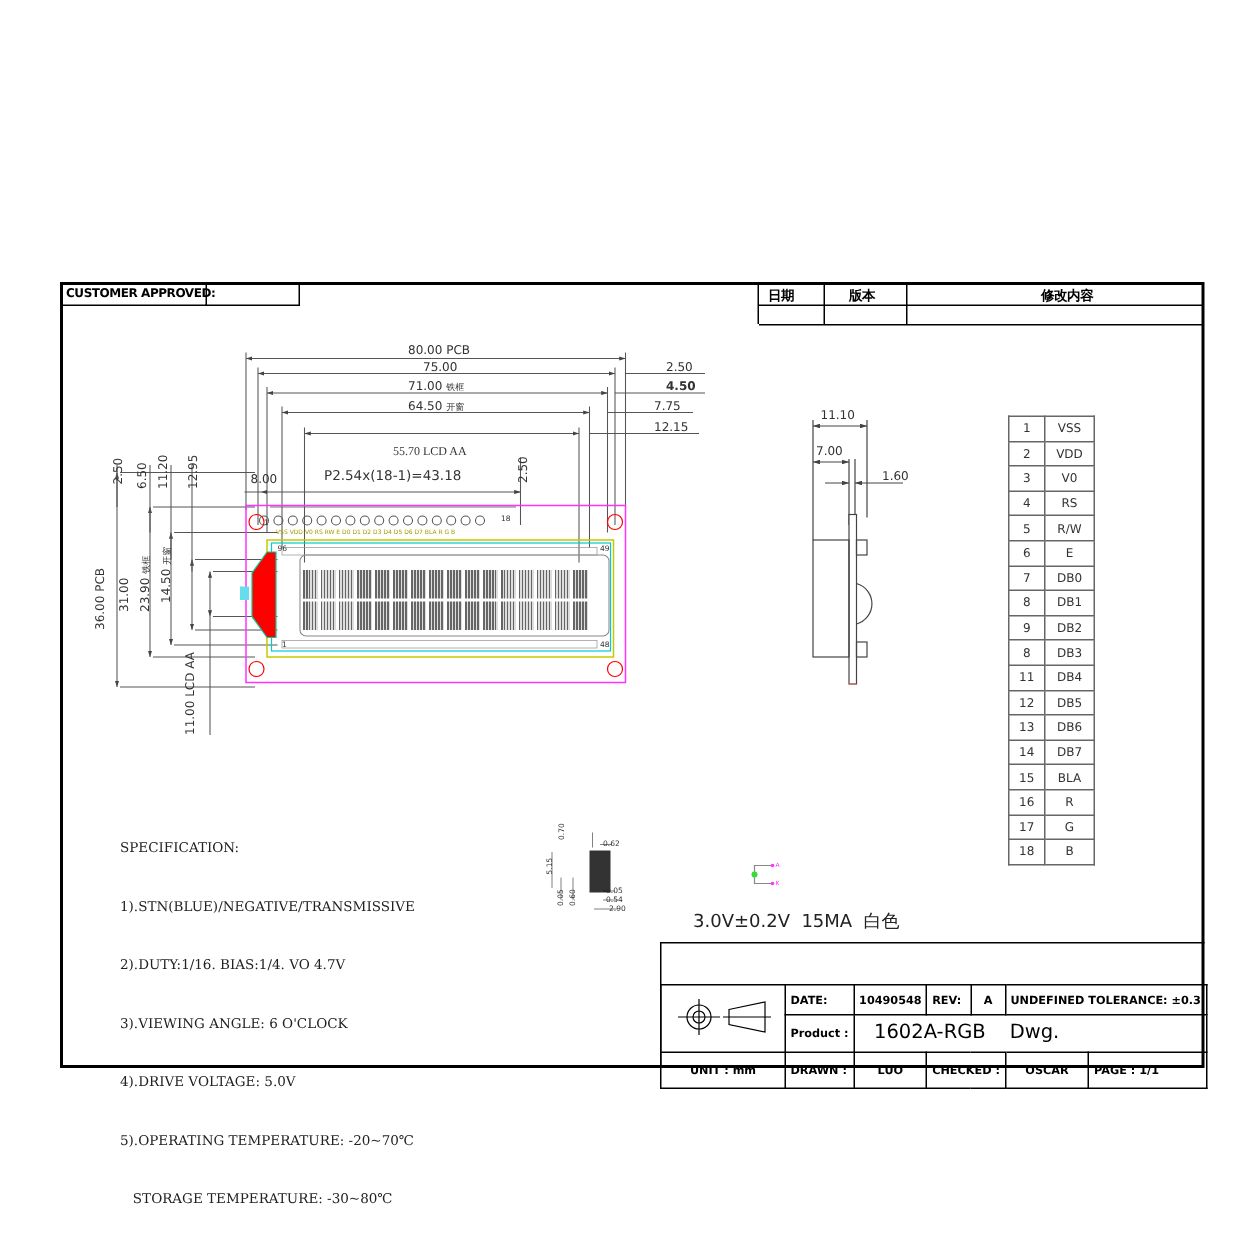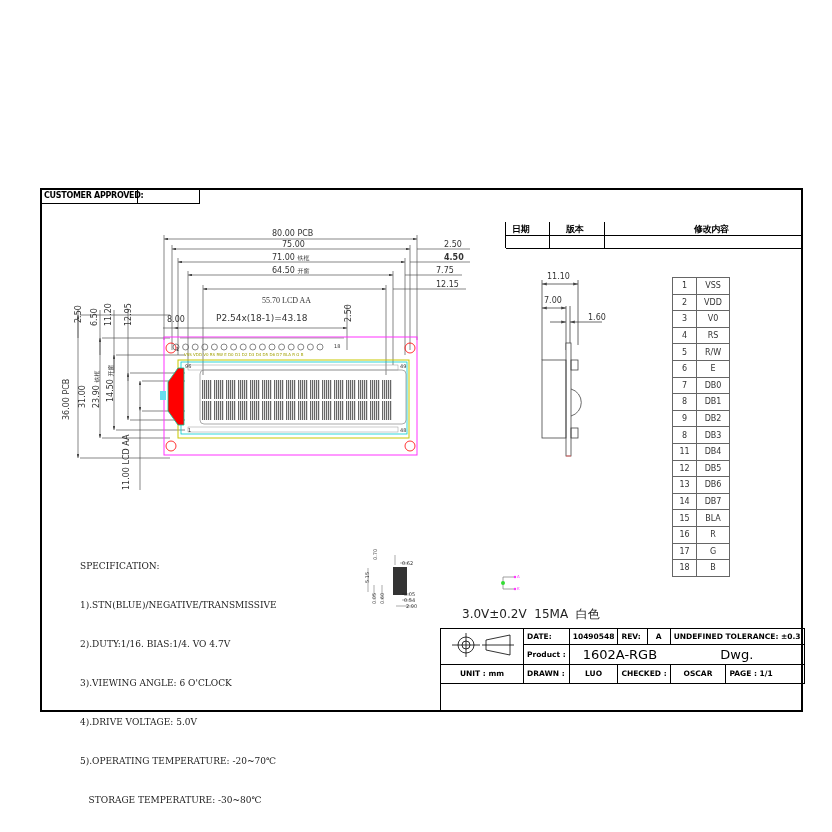--- a/index.html
+++ b/index.html
@@ -19,21 +19,21 @@
 </head>
 <body>
 
 <div id="frame" class="abs"></div>
 
 <div class="abs" style="left:42px;top:190px;width:95px;height:13px;border-right:1px solid #000;border-bottom:1px solid #000;">
   <span class="bold-cad" style="position:absolute;left:2px;top:1px;font-size:8px;">CUSTOMER APPROVED:</span>
 </div>
 <div class="abs" style="left:137px;top:190px;width:62px;height:13px;border-right:1px solid #000;border-bottom:1px solid #000;"></div>
 
-<div class="abs" style="left:505px;top:190px;width:296px;height:26px;border-left:1px solid #000;margin-top:32px;">
+<div class="abs" style="left:505px;top:190px;width:296px;height:26px;border-left:1px solid #000;">
   <div class="abs" style="left:0;top:0;width:296px;height:13px;border-bottom:1px solid #000;"></div>
   <div class="abs" style="left:0;top:13px;width:296px;height:13px;border-bottom:1px solid #000;"></div>
   <div class="abs" style="left:43px;top:0;width:1px;height:26px;background:#000;"></div>
   <div class="abs" style="left:98px;top:0;width:1px;height:26px;background:#000;"></div>
   <span class="abs bold-cad" style="left:6px;top:1px;font-size:9px;">日期</span>
   <span class="abs bold-cad" style="left:60px;top:1px;font-size:9px;">版本</span>
   <span class="abs bold-cad" style="left:188px;top:1px;font-size:9px;">修改内容</span>
 </div>
 
 <svg class="abs" style="left:40px;top:225px;" width="460" height="280">
@@ -348,21 +348,21 @@
   </g>
   <circle cx="5" cy="9" r="2" fill="#33dd33"></circle>
   <circle cx="17" cy="3" r="1.2" fill="#ff33ff"></circle>
   <circle cx="17" cy="15" r="1.2" fill="#ff33ff"></circle>
 </svg>
 <span class="abs cad" style="left:517px;top:574px;font-size:4px;color:#f3f;">A</span>
 <span class="abs cad" style="left:517px;top:586px;font-size:4px;color:#f3f;">K</span>
 <span class="abs" style="left:462px;top:606px;font-family:'DejaVu Sans',sans-serif;font-size:12px;color:#222;white-space:pre;">3.0V±0.2V  15MA  白色</span>
 
 <div class="abs" style="left:440px;top:628px;width:362px;height:83px;border-left:1px solid #000;border-top:1px solid #000;"></div>
-<table class="abs tb" style="left:440px;top:628px;width:362px;height:56px;border-collapse:collapse;">
+<table class="abs tb" style="left:440px;top:656px;width:362px;height:70px;border-collapse:collapse;">
   <tbody>
       <tr style="height:15px;">
     <td rowspan="2" style="width:76px;">
       <svg width="76" height="30">
         <g stroke="#000" stroke-width="0.8" fill="none">
           <circle cx="22" cy="15" r="8"></circle>
               <circle cx="22" cy="15" r="4"></circle>
           <line x1="8" y1="15" x2="36" y2="15"></line>
               <line x1="22" y1="3" x2="22" y2="27"></line>
           <polygon points="42,10 66,5 66,25 42,20"></polygon>
@@ -372,21 +372,21 @@
     </td>
     <td style="width:45px;">DATE:</td>
     <td style="width:50px;">10490548</td>
     <td style="width:20px;">REV:</td>
     <td style="width:14px;text-align:center;">A</td>
     <td colspan="2">UNDEFINED TOLERANCE:  ±0.3</td>
   </tr>
   <tr style="height:18px;">
     <td>Product :</td>
     <td colspan="3" style="font-size:13px;font-weight:normal;text-align:center;border-right:none;">1602A-RGB</td>
-    <td colspan="2" style="font-size:13px;font-weight:normal;text-align:center;border-left:none;">Dwg.</td>
+    <td colspan="2" style="font-size:13px;font-weight:normal;text-align:left;border-left:none;">Dwg.</td>
   </tr>
   <tr style="height:18px;">
     <td style="text-align:center;margin-left:45px;">UNIT : mm</td>
     <td>DRAWN :</td>
     <td style="text-align:center;">LUO</td>
     <td colspan="2">CHECKED :</td>
     <td style="text-align:center;">OSCAR</td>
     <td>PAGE :  1/1</td>
   </tr>
 </tbody>

